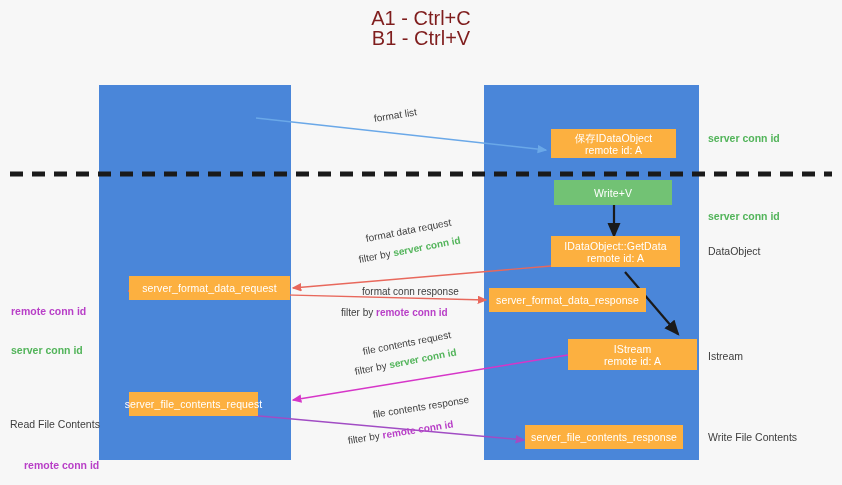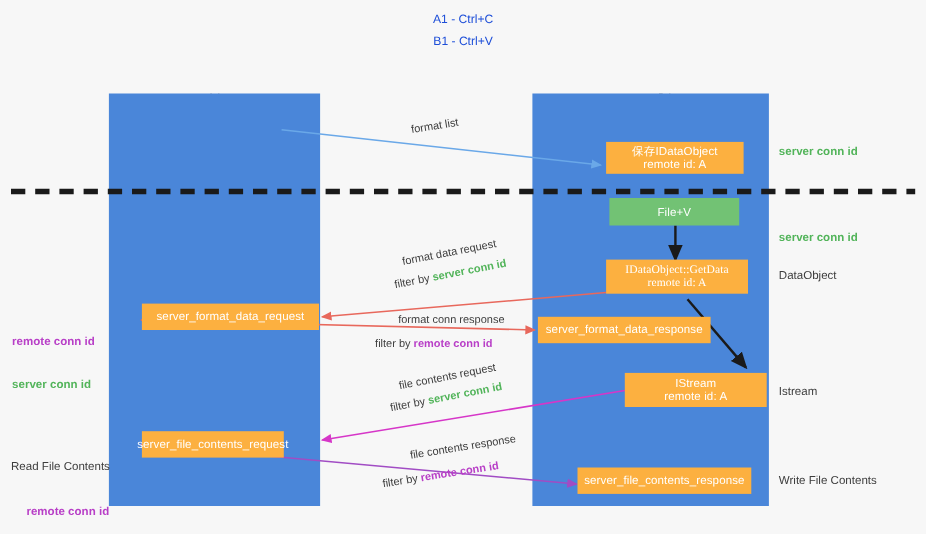--- a/index.html
+++ b/index.html
@@ -20,22 +20,22 @@
     width: 842px;
     height: 485px;
   }
 
   
   .title {
     position: absolute;
     left: 0; top: 8px;
     width: 842px;
     text-align: center;
-    font-size: 11px;
-    color: #1d4ed8;
+    font-size: 20px;
+    color: #7f1d1d;
     line-height: 20px;
     white-space: pre;
   }
 
   
   .lane {
     position: absolute;
     background: #4a86d9;
   }
   .lane-head {
@@ -152,24 +152,24 @@
     <line x1="128" y1="404" x2="524" y2="440" stroke="#a14cc4" stroke-width="1.4" marker-end="url(#ah-purple)"></line>
   </svg>
 
 
   <div class="node orange" style="left:551px; top:129px; width:125px; height:29px;">
     <span>保存IDataObject</span>
     <span>remote id: A</span>
   </div>
 
   <div class="node green" style="left:554px; top:180px; width:118px; height:25px;">
-    <span>File+V</span>
-  </div>
-
-  <div class="node orange" style="left:551px; top:236px; width:129px; height:31px;font-family:Liberation Serif, serif;">
+    <span>Write+V</span>
+  </div>
+
+  <div class="node orange" style="left:551px; top:236px; width:129px; height:31px;">
     <span>IDataObject::GetData</span>
     <span>remote id: A</span>
   </div>
 
   <div class="node orange" style="left:129px; top:276px; width:161px; height:24px;">
     <span>server_format_data_request</span>
   </div>
 
   <div class="node orange" style="left:489px; top:288px; width:157px; height:24px;">
     <span>server_format_data_response</span>

